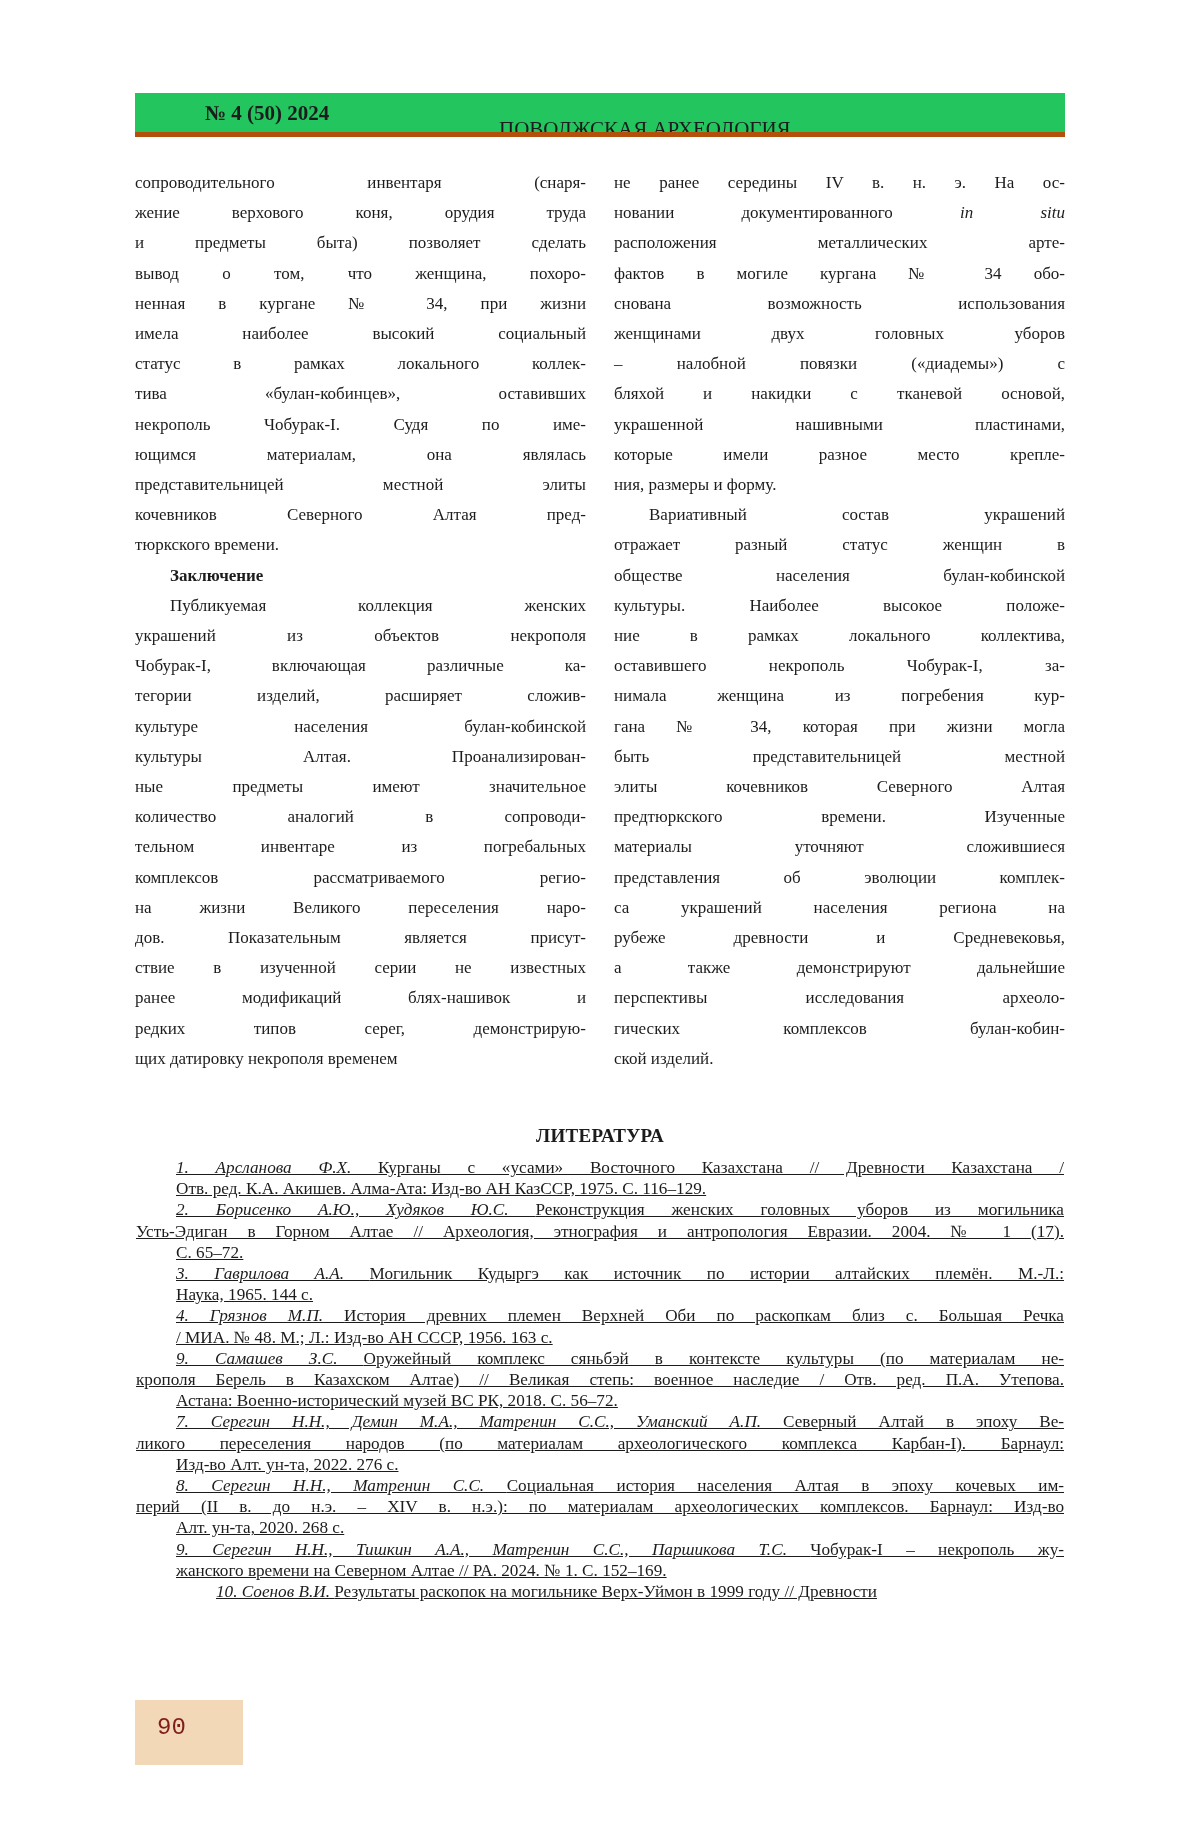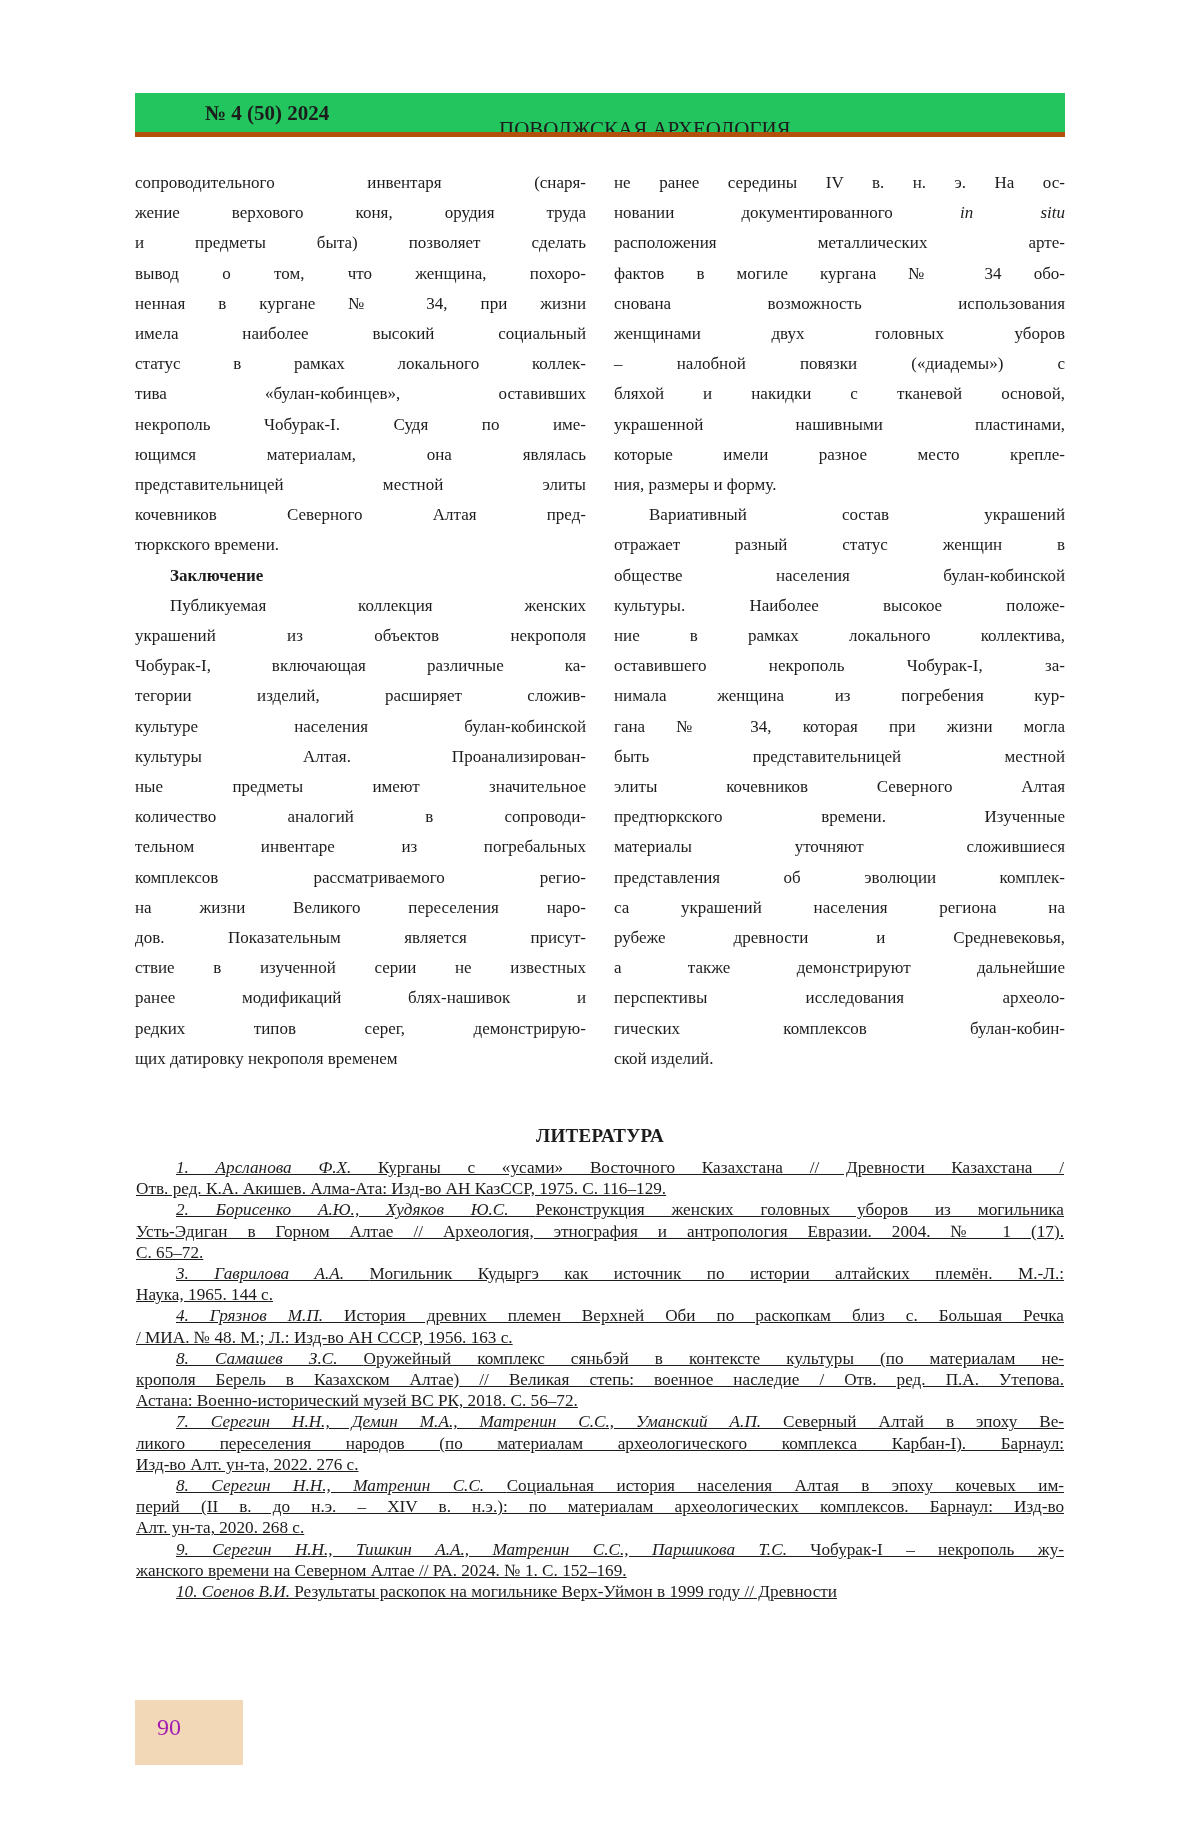--- a/index.html
+++ b/index.html
@@ -20,26 +20,26 @@
     .col .line { display: block; text-align: justify; text-align-last: justify; white-space: nowrap; }
     .col .line.last { text-align-last: left; }
     .col .line.ind { padding-left: 35px; }
 
     .refs-title { position: absolute; top: 1125px; left: 135px; width: 930px; text-align: center;
                   font-weight: bold; font-size: 19px; letter-spacing: 0.3px; }
     .refs { position: absolute; top: 1157px; left: 136px; width: 928px; font-size: 17.2px; line-height: 21.2px; text-decoration: underline; }
     .ref { margin: 0; text-align: justify; }
     .ref .rline { display: block; white-space: nowrap; text-align: justify; text-align-last: justify; }
     .ref .rline.first { padding-left: 40px; }
-    .ref .rline.last { text-align-last: left; }
+    .ref .rline.last { text-align-last: left; margin-left: 40px; }
     .ref .au { font-style: italic; }
 
     .page-num-box { position: absolute; left: 135px; top: 1700px; width: 108px; height: 65px; background: #f3d8b8; }
-    .page-num { position: absolute; left: 22px; top: 14px; font-family: Liberation Serif, serif;
-                font-size: 24px; color: #a21caf; }
+    .page-num { position: absolute; left: 22px; top: 14px; font-family: Liberation Mono, monospace;
+                font-size: 24px; color: #7f1d1d; }
     em { font-style: italic; }
   </style>
 </head>
 <body>
 
 <div class="header-bar">
   <span class="header-issue">№ 4 (50) 2024</span>
   <span class="header-journal">ПОВОЛЖСКАЯ АРХЕОЛОГИЯ</span>
   <div class="header-stripe"></div>
 </div>
@@ -132,21 +132,21 @@
     </div>
     <div class="ref">
       <span class="rline first"><span class="au">3.  Гаврилова А.А. </span>Могильник Кудыргэ как источник по истории алтайских племён. М.-Л.:</span>
       <span class="rline last">Наука, 1965. 144 с.</span>
     </div>
     <div class="ref">
       <span class="rline first"><span class="au">4.  Грязнов М.П. </span>История древних племен Верхней Оби по раскопкам близ с. Большая Речка</span>
       <span class="rline last">/ МИА. № 48. М.; Л.: Изд-во АН СССР, 1956. 163 с.</span>
     </div>
     <div class="ref">
-      <span class="rline first"><span class="au">8.  Самашев З.С. </span>Оружейный комплекс сяньбэй в контексте культуры (по материалам не-</span>
+      <span class="rline first"><span class="au">9.  Самашев З.С. </span>Оружейный комплекс сяньбэй в контексте культуры (по материалам не-</span>
       <span class="rline">крополя Берель в Казахском Алтае) // Великая степь: военное наследие / Отв. ред. П.А. Утепова.</span>
       <span class="rline last">Астана: Военно-исторический музей ВС РК, 2018. С. 56–72.</span>
     </div>
     <div class="ref">
       <span class="rline first"><span class="au">7.  Серегин Н.Н., Демин М.А., Матренин С.С., Уманский А.П. </span>Северный Алтай в эпоху Ве-</span>
       <span class="rline">ликого переселения народов (по материалам археологического комплекса Карбан-I). Барнаул:</span>
       <span class="rline last">Изд-во Алт. ун-та, 2022. 276 с.</span>
     </div>
     <div class="ref">
       <span class="rline first"><span class="au">8.  Серегин Н.Н., Матренин С.С. </span>Социальная история населения Алтая в эпоху кочевых им-</span>

